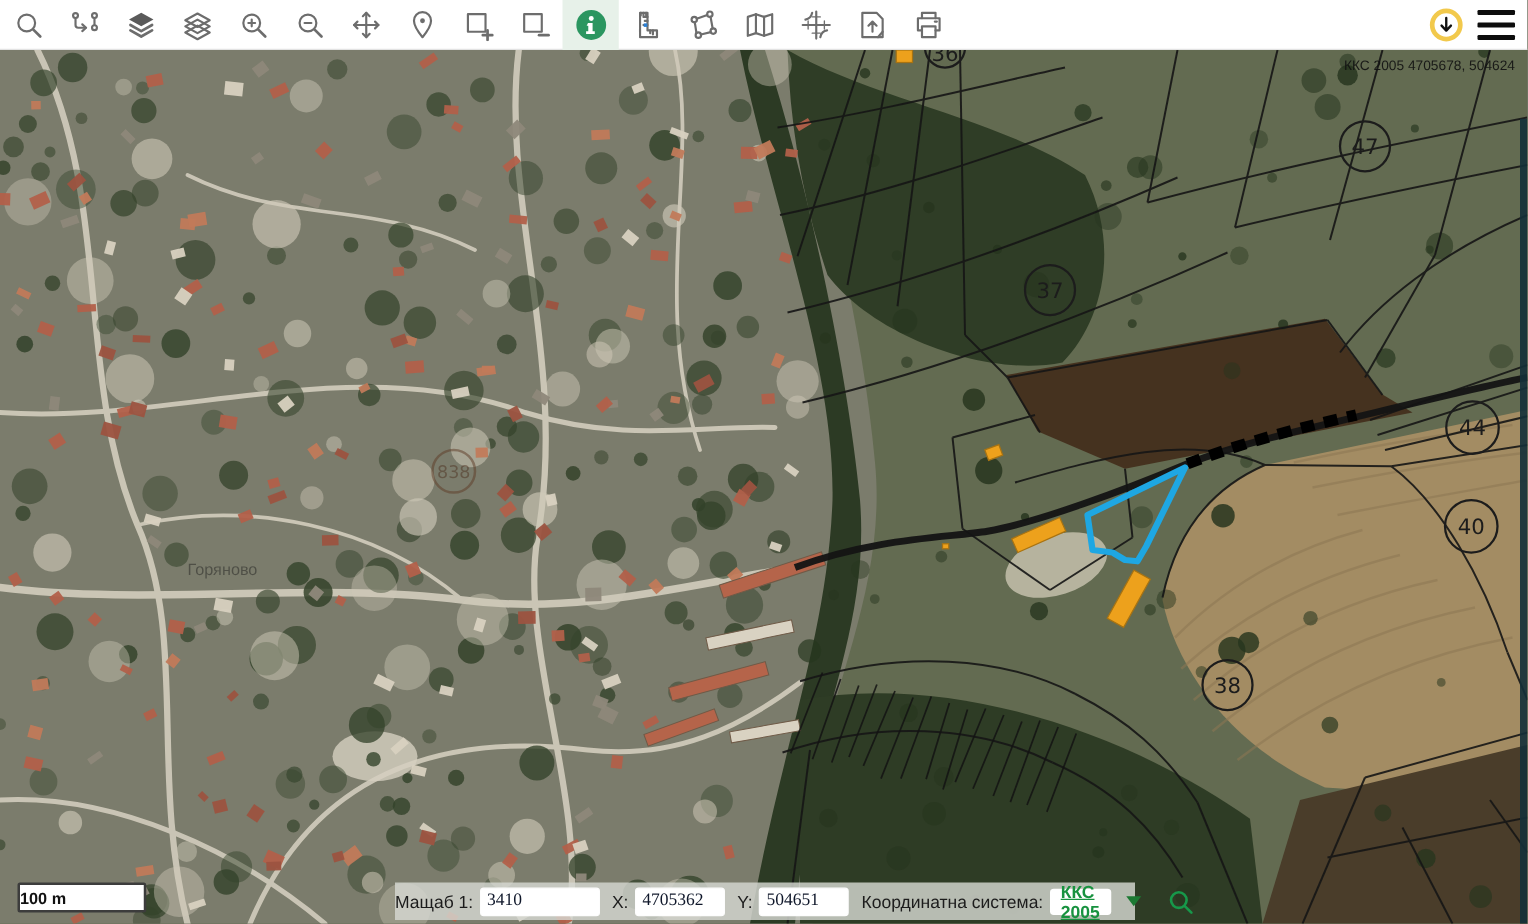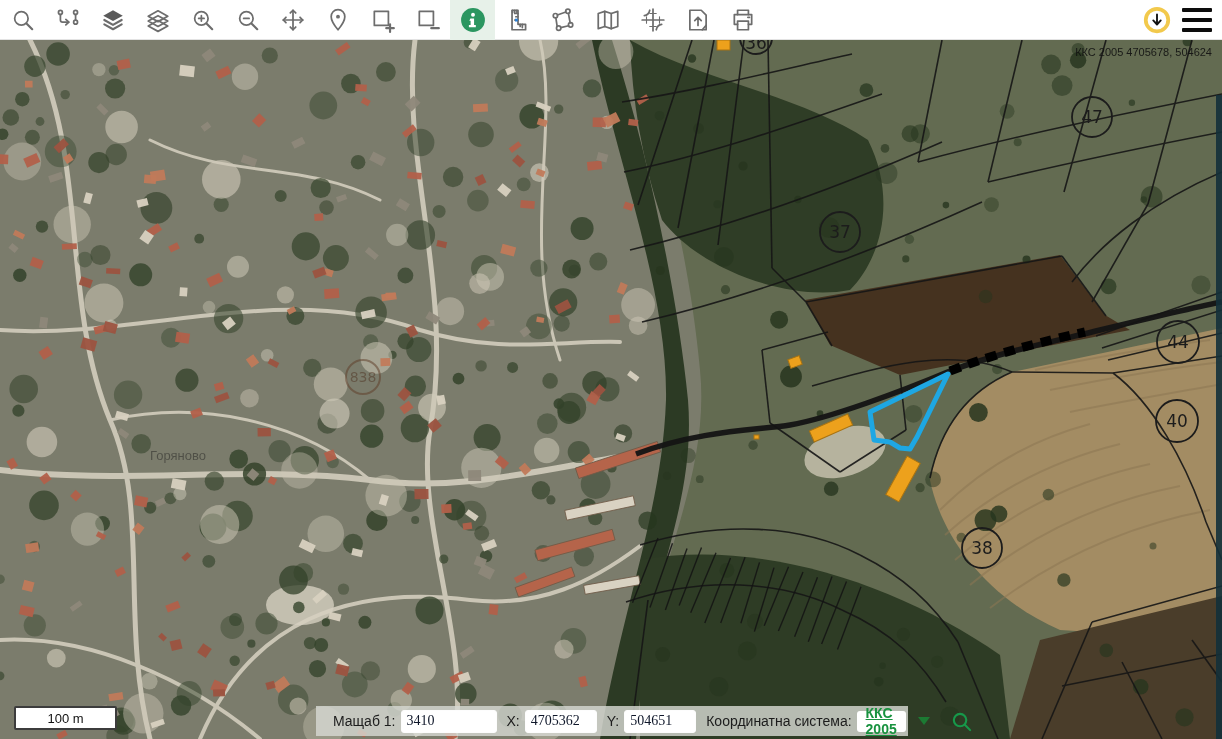--- a/index.html
+++ b/index.html
@@ -12,25 +12,25 @@
   .tool.active{background:#e7f1e9;}
   .tool svg{stroke:#6d6d6d;fill:none;stroke-width:1.6;stroke-linecap:round;stroke-linejoin:round;}
   #tb-right{margin-left:auto;display:flex;align-items:center;gap:10px;padding-right:10px;}
   #dl-btn{width:30px;height:30px;border-radius:50%;display:flex;align-items:center;justify-content:center;cursor:pointer;}
   #menu-btn{width:30px;height:24px;display:flex;flex-direction:column;justify-content:space-between;cursor:pointer;padding:2px 0;}
   #menu-btn div{height:4px;background:#0d0d0d;border-radius:1px;}
   
   #map{position:absolute;top:40px;left:0;width:1222px;height:699px;}
   
   #scalebar{position:absolute;left:14px;bottom:9px;width:99px;height:20px;background:#fff;
-            border:2px solid #3c3c3c;border-radius:2px;display:flex;align-items:center;justify-content:center;
-            font-size:13px;color:#111;z-index:20;}
+            border:2px solid #3c3c3c;border-radius:2px;display:flex;align-items:center;
+            font-size:13px;color:#111;z-index:20;font-weight:bold;}
   
   #statusbar{position:absolute;left:316px;bottom:3px;width:592px;height:30px;background:rgba(213,216,210,0.82);
-             display:flex;align-items:center;padding:0 17px;box-sizing:border-box;z-index:20;font-size:14px;color:#1c1c1c;}
+             display:flex;align-items:center;padding:0 0;box-sizing:border-box;z-index:20;font-size:14px;color:#1c1c1c;}
   #statusbar .lbl{white-space:nowrap;margin-right:5px;}
   .sb-input{height:21px;border:1px solid #fdfdfd;border-radius:3px;background:#fff;font-size:14px;
             font-family:Liberation Serif, serif;color:#0f172a;padding:0 5px;margin-right:10px;}
   #crs-box{background:#fff;border-radius:3px;height:21px;display:flex;align-items:center;padding:0 9px;
            color:#18923f;font-weight:bold;font-size:14px;margin-right:12px;text-decoration:underline;}
   #crs-dd{width:0;height:0;border-left:6px solid transparent;border-right:6px solid transparent;
           border-top:8px solid #1c7a33;cursor:pointer;margin-right:20px;}
   #sb-search{cursor:pointer;display:flex;align-items:center;}
 </style>
 </head>

